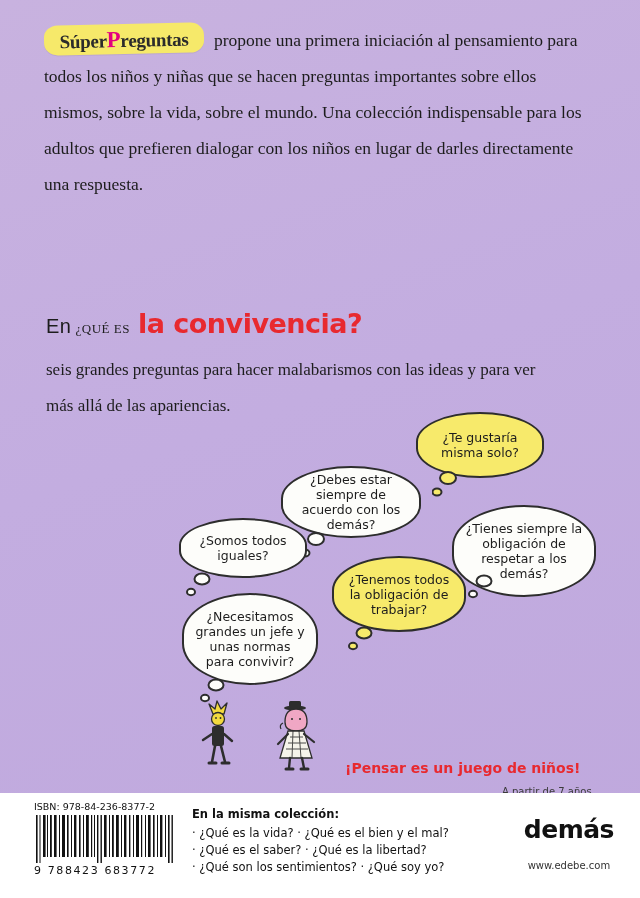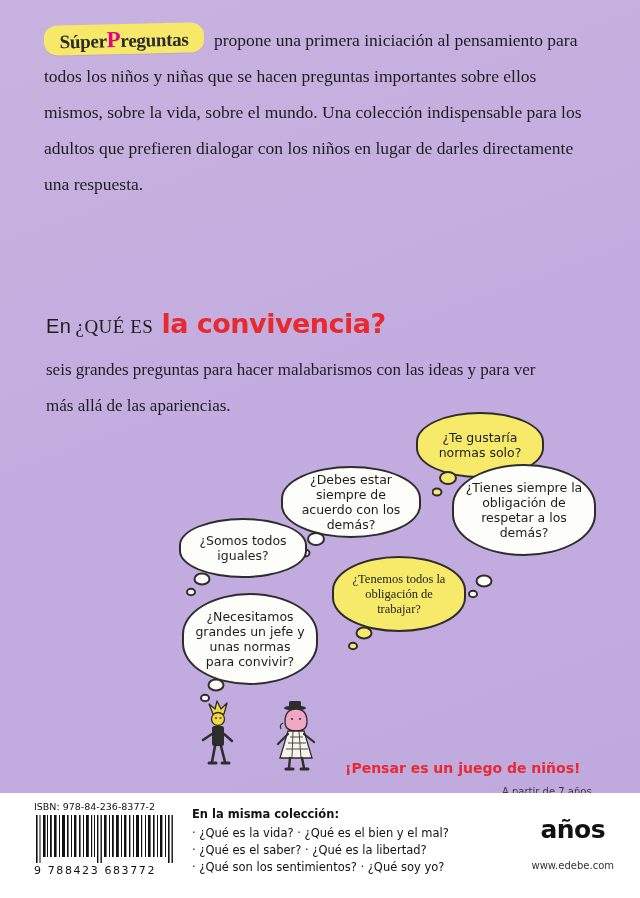--- a/index.html
+++ b/index.html
@@ -73,21 +73,21 @@
     white-space: nowrap;
   }
   .title-en {
     font-family: Liberation Sans, sans-serif;
     font-size: 20px;
     color: #1d1d1d;
     letter-spacing: 0.5px;
   }
   .title-ques {
     font-family: "Liberation Serif", serif;
-    font-size: 19px;
+    font-size: 13px;
     color: #1d1d1d;
     letter-spacing: 0.5px;
     margin-left: 4px;
   }
   .title-red {
     font-family: "DejaVu Sans", sans-serif;
     font-weight: bold;
     font-size: 27px;
     color: #e8292f;
     margin-left: 8px;
@@ -240,52 +240,52 @@
       <span>Súper</span><span class="big">P</span><span>reguntas</span>
     </div>
   </div>
 
   <div class="title-line">
     <span class="title-en">En</span><span class="title-ques">¿QUÉ ES</span><span class="title-red">la convivencia?</span>
   </div>
   <div class="subtitle">seis grandes preguntas para hacer malabarismos con las ideas y para ver más allá de las apariencias.</div>
 
   <div class="bubble b-yellow" style="left:416px; top:412px; width:128px; height:66px;">
-    <span>¿Te gustaría normas solo?</span>
+    <span>¿Te gustaría misma solo?</span>
   </div>
   <svg style="position:absolute; left:432px; top:468px; width:40px; height:34px;">
     <ellipse cx="16" cy="10" rx="8" ry="6" fill="#f7ea6b" stroke="#2d2d2d" stroke-width="2"></ellipse>
     <ellipse cx="5" cy="24" rx="4.5" ry="3.5" fill="#f7ea6b" stroke="#2d2d2d" stroke-width="2"></ellipse>
   </svg>
 
   <div class="bubble b-white" style="left:281px; top:466px; width:140px; height:72px;">
     <span>¿Debes estar siempre de acuerdo con los demás?</span>
   </div>
   <svg style="position:absolute; left:300px; top:530px; width:40px; height:34px;">
     <ellipse cx="16" cy="9" rx="8" ry="6" fill="#fdfdfa" stroke="#2d2d2d" stroke-width="2"></ellipse>
     <ellipse cx="5" cy="23" rx="4.5" ry="3.5" fill="#fdfdfa" stroke="#2d2d2d" stroke-width="2"></ellipse>
   </svg>
 
-  <div class="bubble b-white" style="left:452px; top:464px; width:144px; height:92px;justify-content:center;">
+  <div class="bubble b-white" style="left:452px; top:505px; width:144px; height:92px;justify-content:center;">
     <span>¿Tienes siempre la obligación de respetar a los demás?</span>
   </div>
   <svg style="position:absolute; left:468px; top:572px; width:40px; height:34px;">
     <ellipse cx="16" cy="9" rx="7.5" ry="5.5" fill="#fdfdfa" stroke="#2d2d2d" stroke-width="2"></ellipse>
     <ellipse cx="5" cy="22" rx="4" ry="3.2" fill="#fdfdfa" stroke="#2d2d2d" stroke-width="2"></ellipse>
   </svg>
 
   <div class="bubble b-white" style="left:179px; top:518px; width:128px; height:60px;align-items:center;">
     <span>¿Somos todos iguales?</span>
   </div>
   <svg style="position:absolute; left:186px; top:570px; width:40px; height:34px;">
     <ellipse cx="16" cy="9" rx="7.5" ry="5.5" fill="#fdfdfa" stroke="#2d2d2d" stroke-width="2"></ellipse>
     <ellipse cx="5" cy="22" rx="4" ry="3.2" fill="#fdfdfa" stroke="#2d2d2d" stroke-width="2"></ellipse>
   </svg>
 
-  <div class="bubble b-yellow" style="left:332px; top:556px; width:134px; height:76px;font-family:Liberation Serif, serif;">
+  <div class="bubble b-yellow" style="left:332px; top:556px; width:134px; height:76px;">
     <span>¿Tenemos todos la obligación de trabajar?</span>
   </div>
   <svg style="position:absolute; left:348px; top:624px; width:40px; height:34px;">
     <ellipse cx="16" cy="9" rx="7.5" ry="5.5" fill="#f7ea6b" stroke="#2d2d2d" stroke-width="2"></ellipse>
     <ellipse cx="5" cy="22" rx="4" ry="3.2" fill="#f7ea6b" stroke="#2d2d2d" stroke-width="2"></ellipse>
   </svg>
 
   <div class="bubble b-white" style="left:182px; top:593px; width:136px; height:92px;">
     <span>¿Necesitamos grandes un jefe y unas normas para convivir?</span>
   </div>
@@ -386,18 +386,18 @@
     <div class="coleccion">
       <b>En la misma colección:</b>
       <ul>
         <li>· ¿Qué es la vida?  · ¿Qué es el bien y el mal?</li>
         <li>· ¿Qué es el saber?  · ¿Qué es la libertad?</li>
         <li>· ¿Qué son los sentimientos?  · ¿Qué soy yo?</li>
       </ul>
     </div>
 
     <div class="publisher">
-      <div class="name">años</div>
+      <div class="name">demás</div>
       <div class="site">www.edebe.com</div>
     </div>
   </div>
 
 </div>
 
 </body></html>

